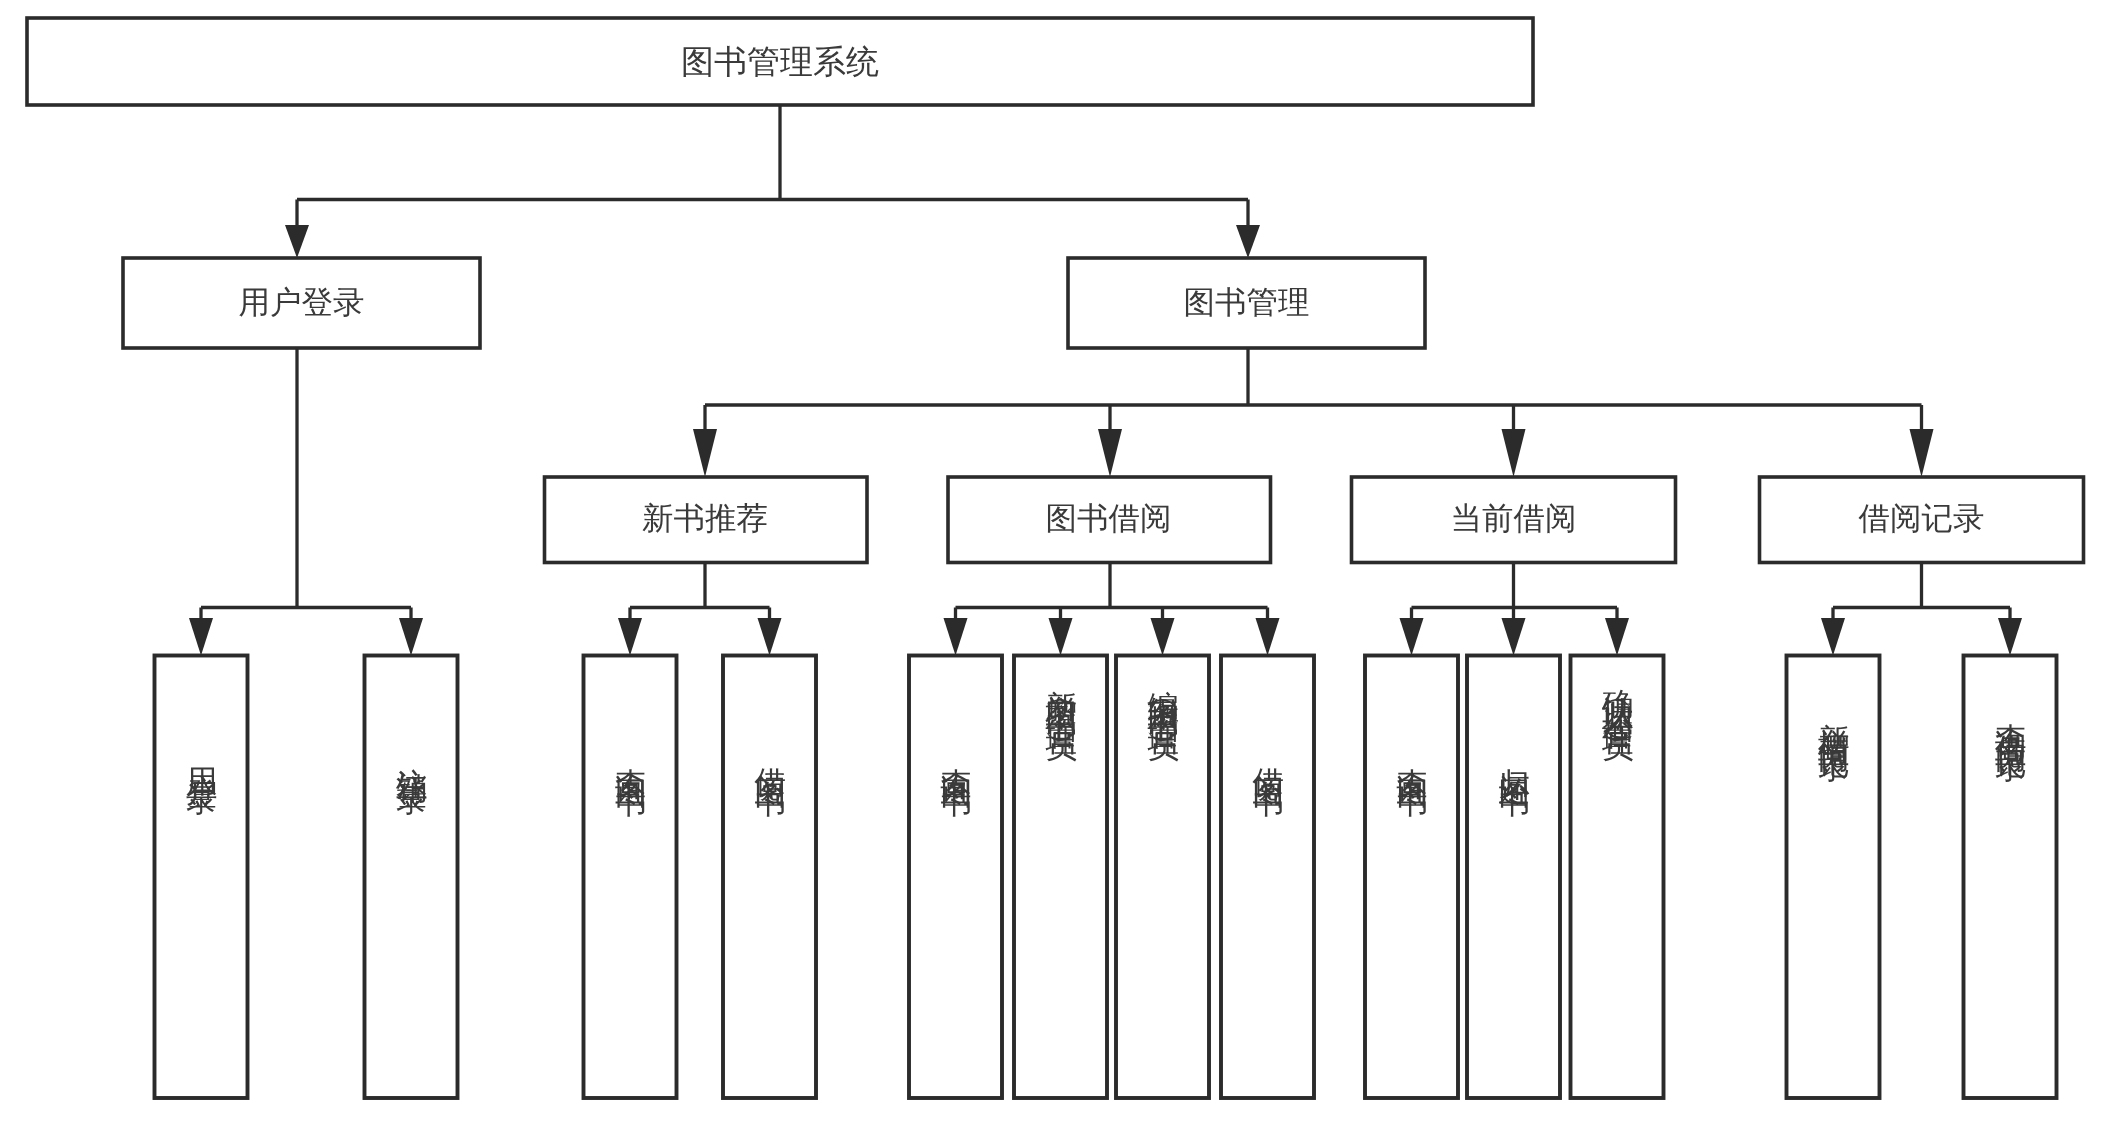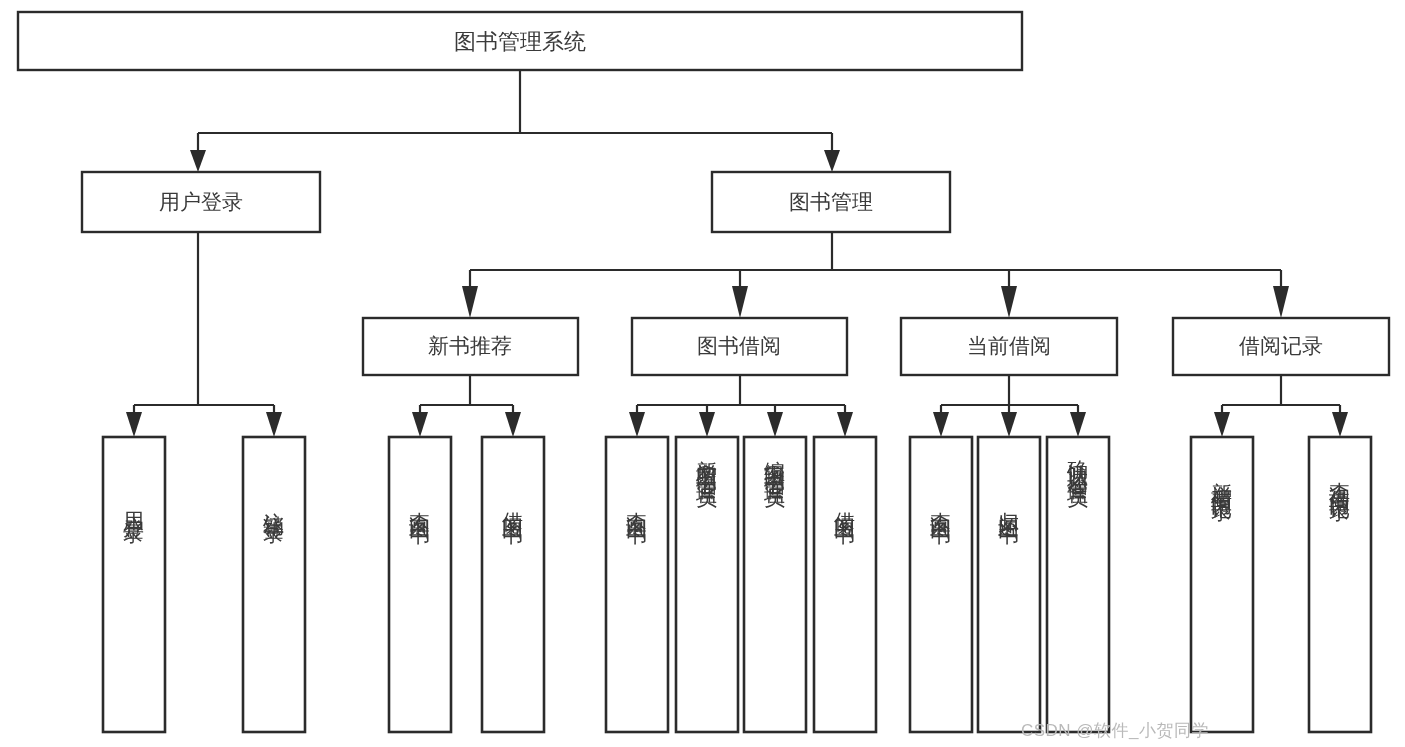--- a/index.html
+++ b/index.html
@@ -251,15 +251,14 @@
   </div>
 
   <div class="leaf-label-box" style="left:1191px; top:465px; width:62px; height:267px;">
     <span class="leaf-label-text">新增借阅记录</span>
   </div>
 
   <div class="leaf-label-box" style="left:1309px; top:465px; width:62px; height:267px;">
     <span class="leaf-label-text">查询借阅记录</span>
   </div>
 
-  <div class="watermark">CSDN @软件_小贺同学</div>
 
 </div>
 
 </body></html>

